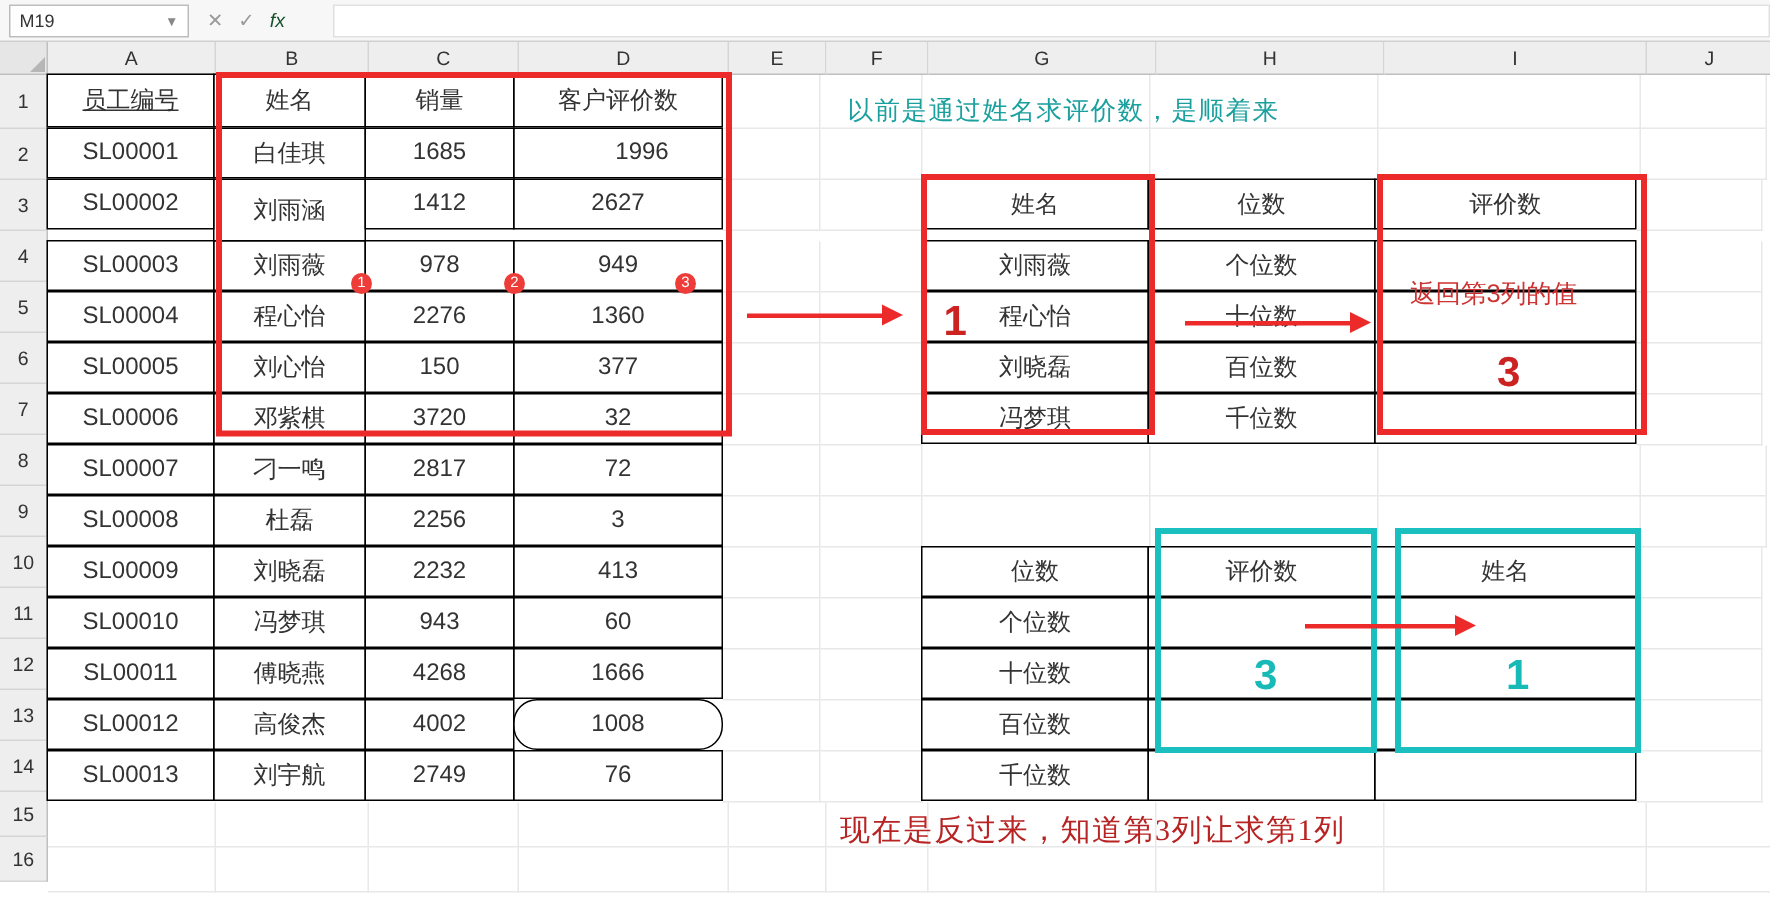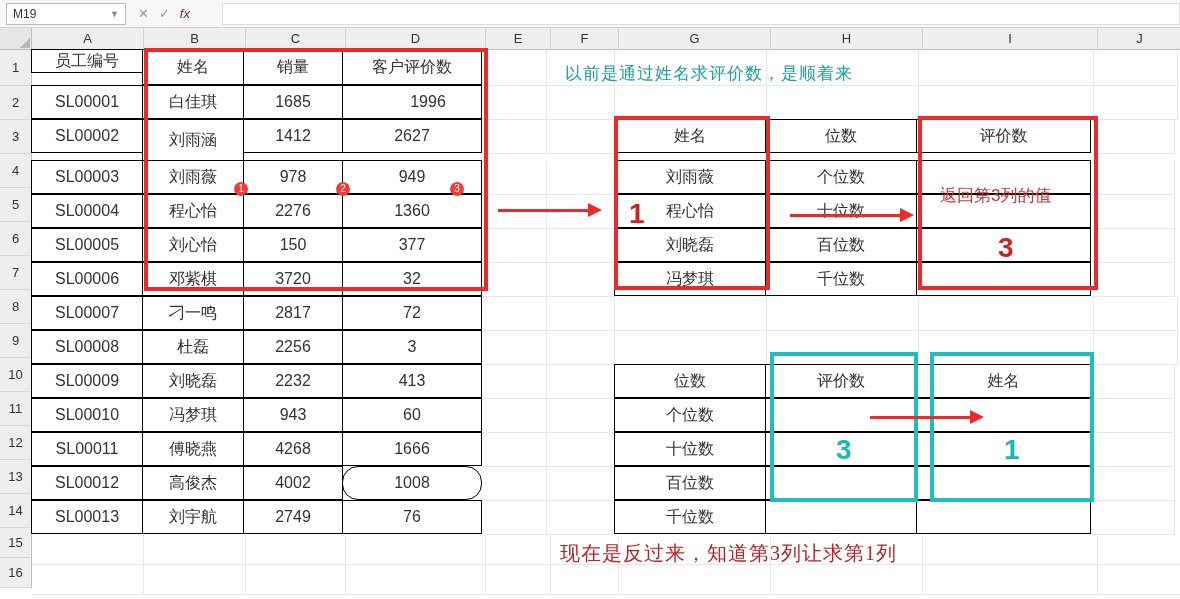--- a/index.html
+++ b/index.html
@@ -5,21 +5,21 @@
   * { box-sizing: border-box; }
   html,body { margin:0; padding:0; font-family: "Microsoft YaHei", Arial, sans-serif; font-size:13px; color:#333; }
   body { width:1180px; height:599px; background:#fff; position:relative; overflow:hidden; }
 
   
   .fbar { display:flex; align-items:center; height:28px; border-bottom:1px solid #d0d0d0; background:#f7f7f7; }
   .namebox { width:120px; height:22px; margin-left:6px; border:1px solid #bcbcbc; background:#fff; display:flex; align-items:center; padding-left:6px; font-size:12px; }
   .namebox .dd { margin-left:auto; margin-right:6px; color:#888; font-size:9px; }
   .fbtns { display:flex; gap:10px; padding:0 12px; color:#999; }
   .fbtns span { font-size:13px; }
-  .fxlabel { font-style:italic; color:#7f1d1d; margin-right:20px; }
+  .fxlabel { font-style:italic; color:#14532d; margin-right:20px; }
   .finput { flex:1; height:22px; border:1px solid #e0e0e0; background:#fff; }
 
   
   .grid { position:relative; }
   .corner { position:absolute; left:0; top:0; width:32px; height:22px; background:#e6e6e6; border-right:1px solid #bfbfbf; border-bottom:1px solid #bfbfbf; }
   .corner svg { position:absolute; right:1px; bottom:1px; }
   .colhdrs { position:absolute; top:0; left:32px; display:flex; height:22px; }
   .colhdr { background:#eeeeee; border-right:1px solid #d5d5d5; border-bottom:1px solid #bfbfbf; text-align:center; font-size:13px; color:#333; line-height:22px; }
   .rowhdrs { position:absolute; left:0; top:22px; width:32px; }
   .rowhdr { background:#eeeeee; border-right:1px solid #bfbfbf; border-bottom:1px solid #d5d5d5; text-align:center; font-size:13px; color:#333; }
@@ -90,21 +90,21 @@
       <div class="rowhdr" style="height: 34px; line-height: 34px;">10</div>
       <div class="rowhdr" style="height: 34px; line-height: 34px;">11</div>
       <div class="rowhdr" style="height: 34px; line-height: 34px;">12</div>
       <div class="rowhdr" style="height: 34px; line-height: 34px;">13</div>
       <div class="rowhdr" style="height: 34px; line-height: 34px;">14</div>
       <div class="rowhdr" style="height: 30px; line-height: 30px;">15</div>
       <div class="rowhdr" style="height: 30px; line-height: 30px;">16</div>
     </div>
   <div class="cells" id="cells">
       <div class="crow">
-        <div class="cell bcell" style="width: 112px; height: 24px;">员工编号</div>
+        <div class="cell bcell" style="width: 112px; height: 36px; text-decoration: underline;">员工编号</div>
         <div class="cell bcell" style="width: 102px; height: 36px;">姓名</div>
         <div class="cell bcell" style="width: 100px; height: 36px;">销量</div>
         <div class="cell bcell" style="width: 140px; height: 36px;">客户评价数</div>
         <div class="cell" style="width: 65px; height: 36px;"></div>
         <div class="cell" style="width: 68px; height: 36px;"></div>
         <div class="cell" style="width: 152px; height: 36px;"></div>
         <div class="cell" style="width: 152px; height: 36px;"></div>
         <div class="cell" style="width: 175px; height: 36px;"></div>
         <div class="cell" style="width: 84px; height: 36px;"></div>
       </div>

